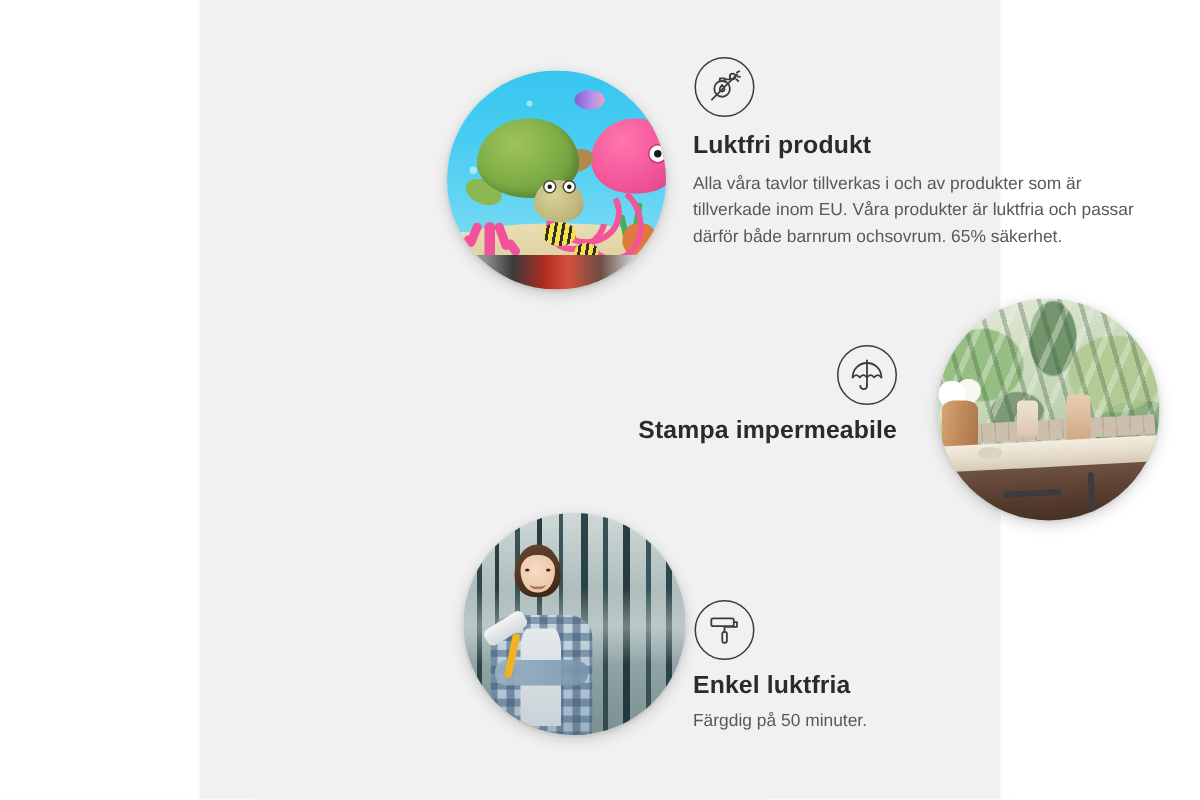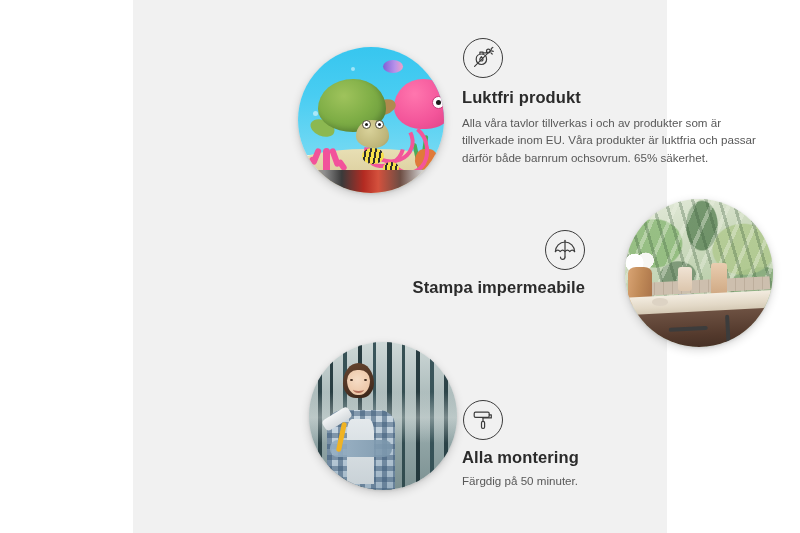--- a/index.html
+++ b/index.html
@@ -292,21 +292,21 @@
     font-size: 11.6px;
     line-height: 1.52;
     color: #585858;
   }
 
   
   #feature-odourless { left: 329px; top: 38px; width: 296px; text-align: left; }
   #feature-odourless .icon-circle { margin: 0 0 0 1px; }
 
   
-  #feature-waterproof { left: 204px; top: 230px; width: 248px; text-align: right; }
+  #feature-waterproof { left: 217px; top: 230px; width: 248px; text-align: right; }
   #feature-waterproof .icon-row { display: flex; justify-content: flex-end; }
   #feature-waterproof h3 { margin-top: 8px; margin-bottom: 5px; }
 
   
   #feature-assembly { left: 329px; top: 400px; width: 250px; text-align: left; }
   #feature-assembly .icon-circle { margin: 0 0 0 1px; }
   #feature-assembly h3 { margin-top: 8px; margin-bottom: 4px; }
 </style>
 </head>
 <body>
@@ -447,18 +447,18 @@
             <rect x="4.2" y="5.2" width="15" height="5.2" rx="1.3"></rect>
 
             <path d="M19.2 7.8h2.1v3.1h-8.3"></path>
 
             <path d="M13 10.9v3.4"></path>
 
             <rect x="11.5" y="14.3" width="3.1" height="7.2" rx="1.4"></rect>
           </svg>
         </div>
       </div>
-      <h3>Alla montering</h3>
+      <h3>Enkel luktfria</h3>
       <p>Färgdig på 50 minuter.</p>
     </div>
 
   </div>
 </div>
 
 </body></html>

